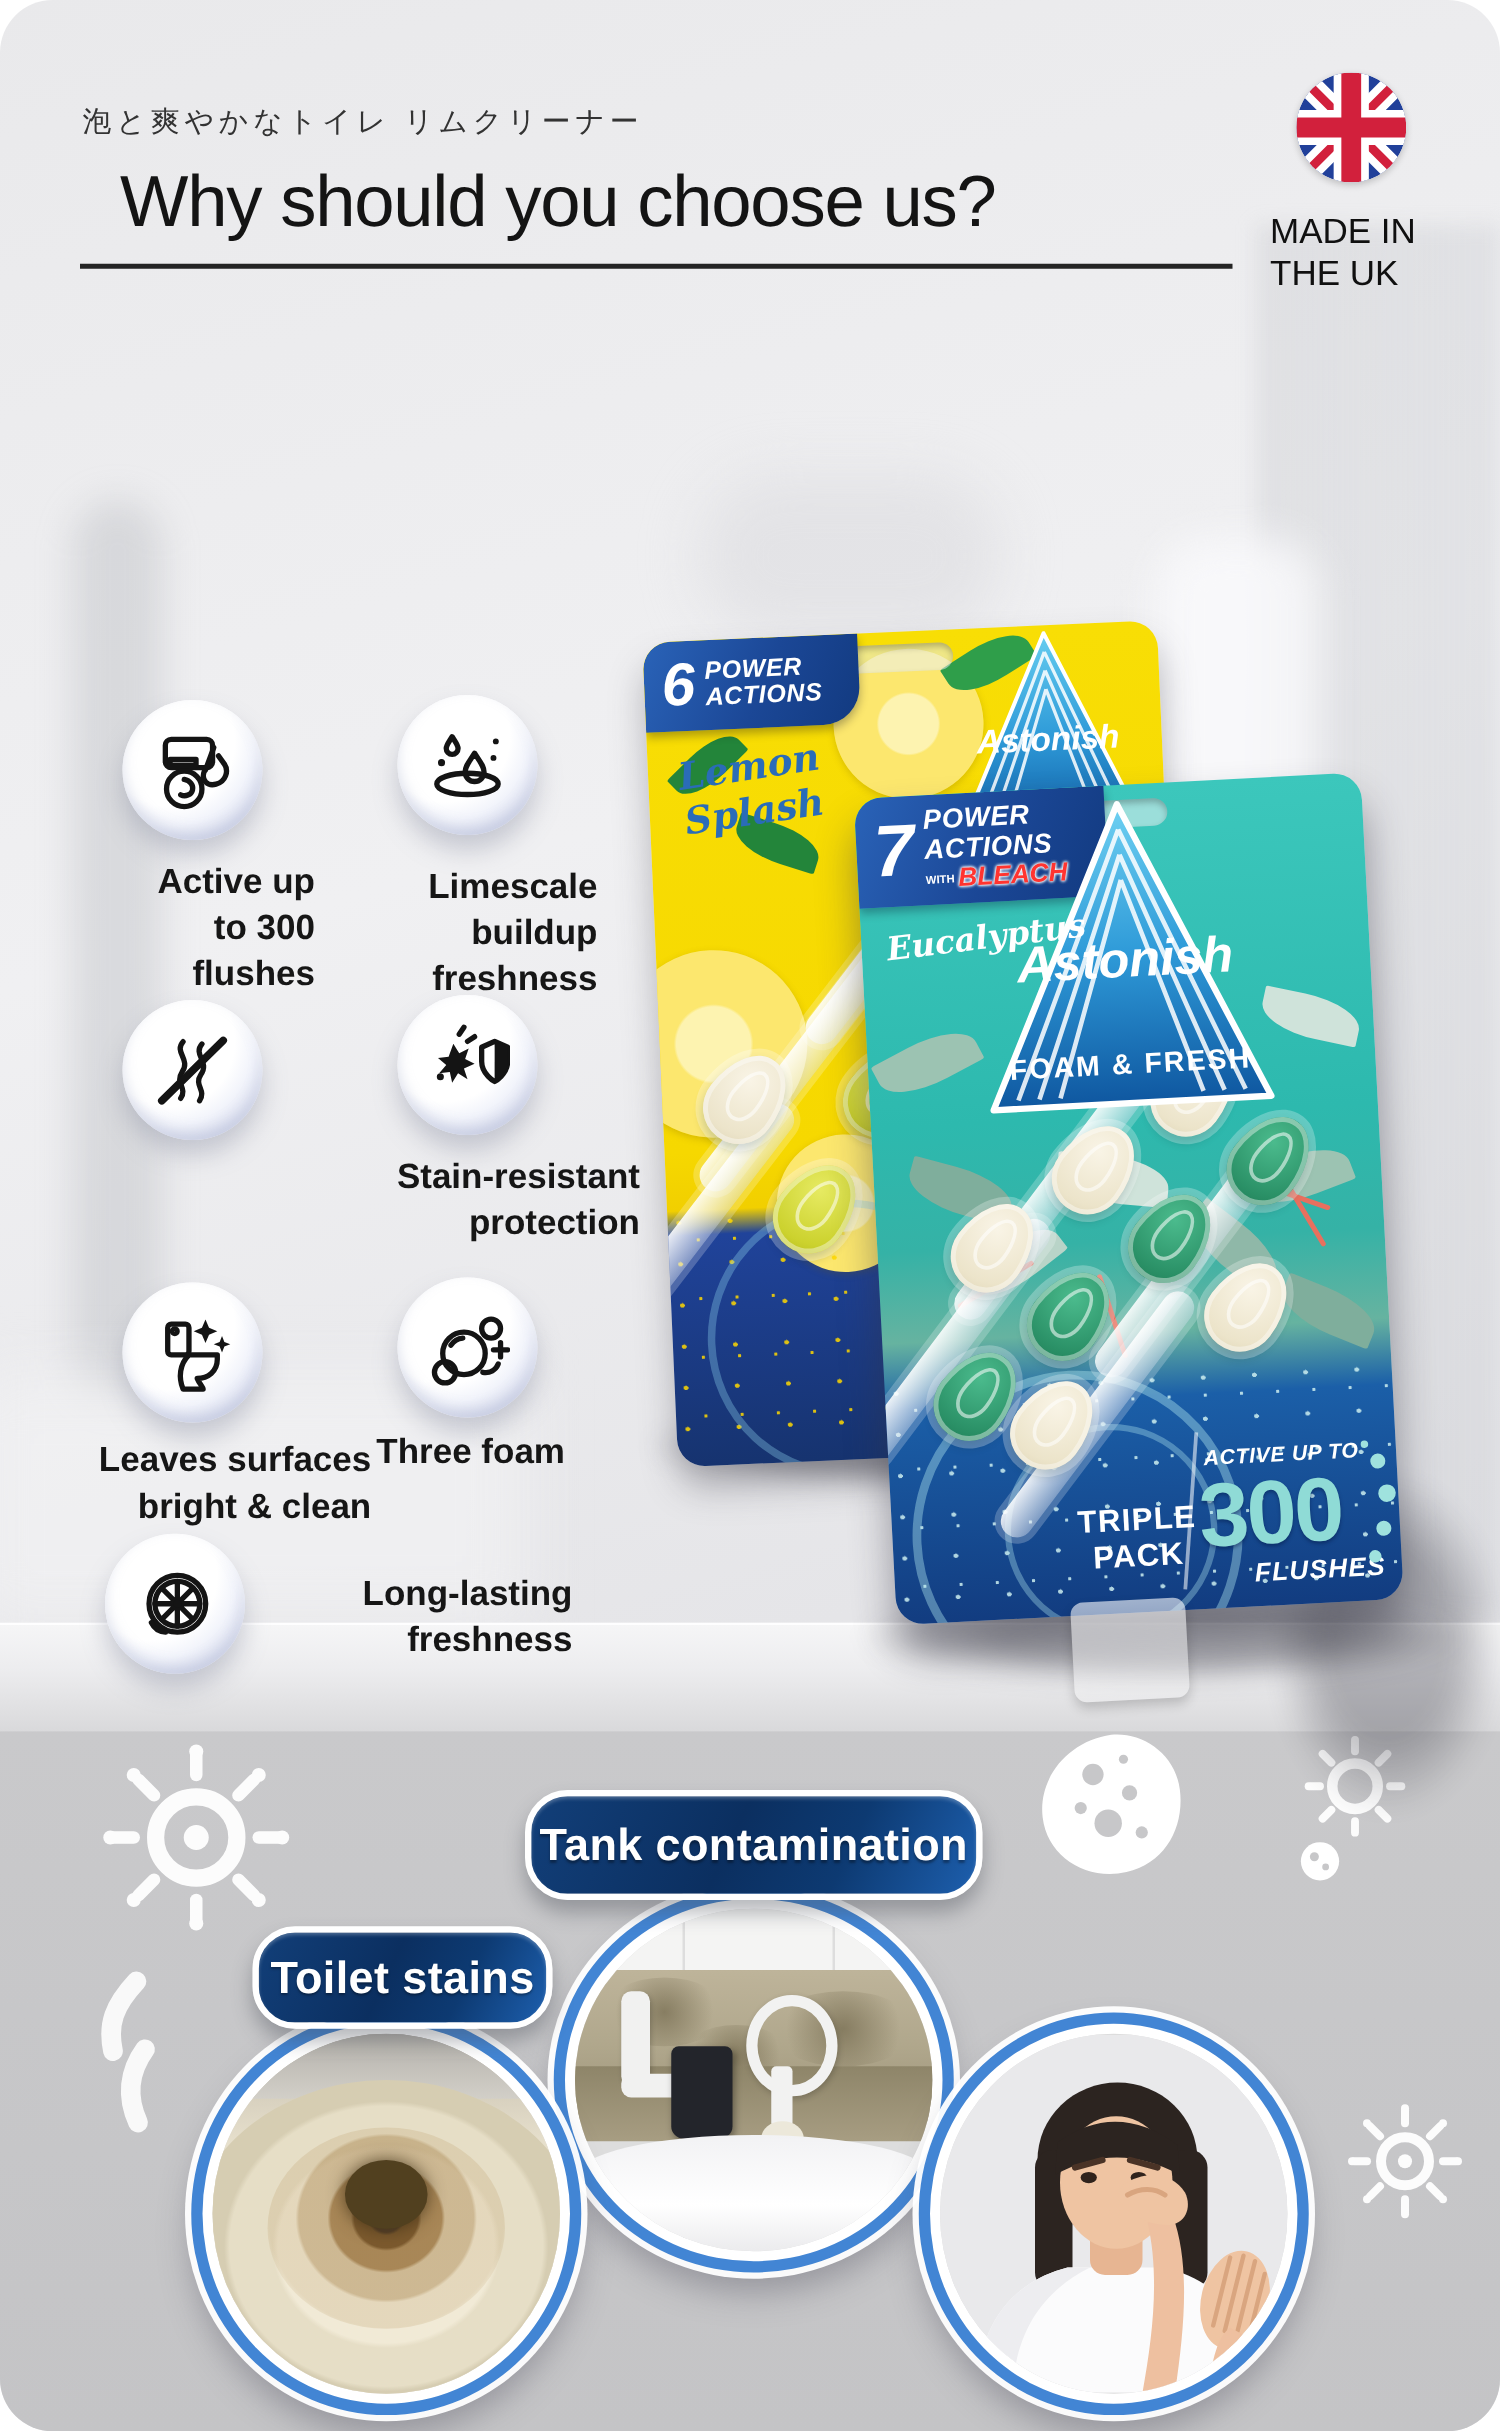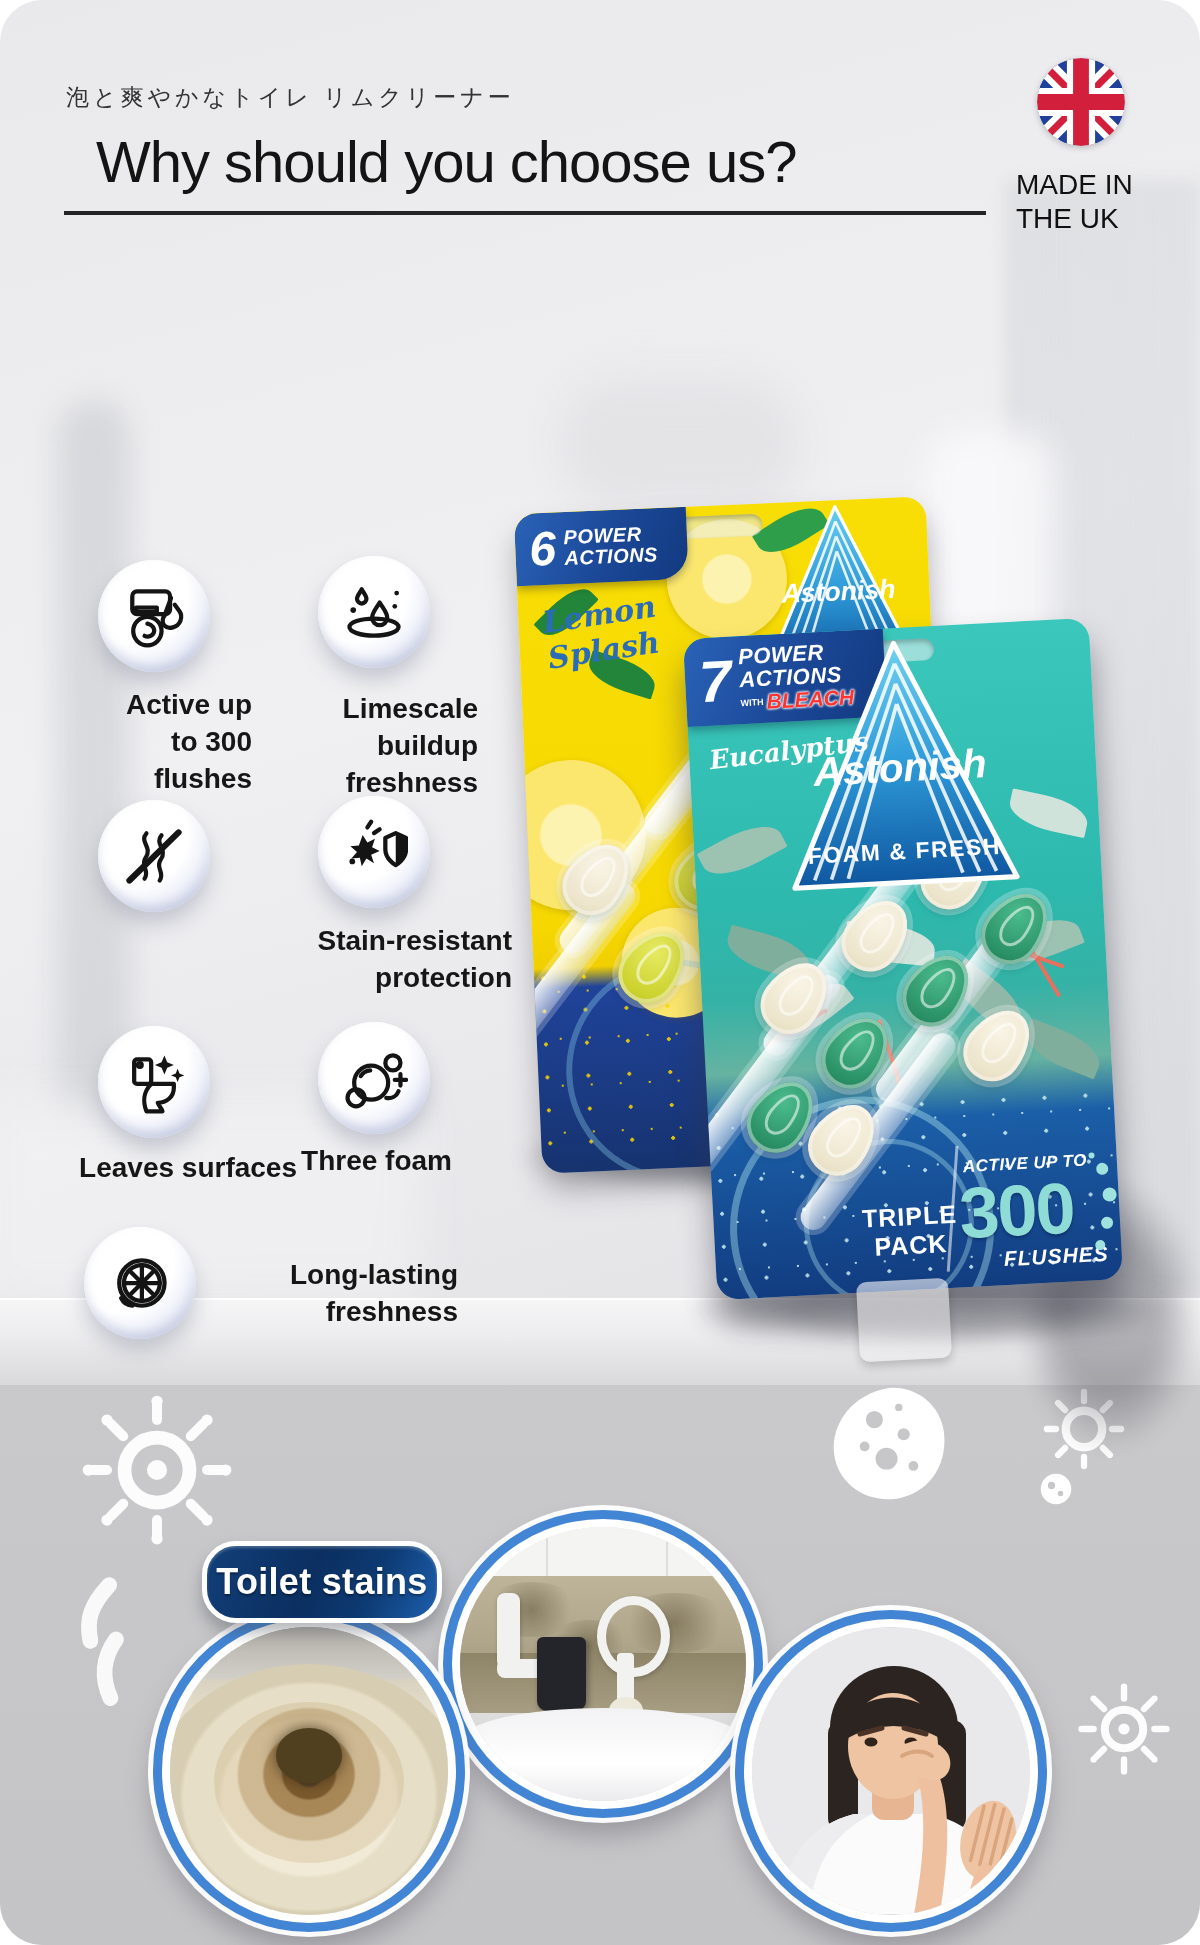--- a/index.html
+++ b/index.html
@@ -303,20 +303,23 @@
           <path d="M150,128 C160,122 172,122 180,128" stroke="#d9a57f" stroke-width="4" fill="none" stroke-linecap="round"></path>
           <g transform="rotate(14 236 212)">
             <ellipse cx="236" cy="212" rx="27" ry="40" fill="#efc4a2"></ellipse>
             <path d="M224,180 V236 M234,176 V238 M244,178 V236 M254,186 V232" stroke="#d9a57f" stroke-width="3.5" fill="none" stroke-linecap="round"></path>
           </g>
           <path d="M214,286 C218,258 222,242 232,234 L254,246 C246,260 244,272 244,286 Z" fill="#eec0a0"></path>
         </svg>
       </div>
     </div>
 
+    <div class="pill" style="left:420px;top:47px;width:356px;height:78px;">
+      <span>Tank contamination</span>
+    </div>
     <div class="pill" style="left:202px;top:156px;width:230px;height:72px;">
       <span>Toilet stains</span>
     </div>
   </div>
 
   <div class="shadow-soft" style="left:520px;top:1128px;width:360px;height:58px;"></div>
   <div class="shadow-soft" style="left:1020px;top:1180px;width:180px;height:270px;opacity:0.8;"></div>
   <div class="shadow-soft" style="left:690px;top:1272px;width:480px;height:74px;"></div>
 
   <div class="pack pack-back">
@@ -542,20 +545,21 @@
     <span class="fline">Limescale</span>
         <span class="fline">buildup</span>
         <span class="fline">freshness</span>
   </div>
   <div class="f-label" style="left:232px;top:922px;width:280px;">
     <span class="fline">Stain-resistant</span>
         <span class="fline">protection</span>
   </div>
   <div class="f-label" style="left:7px;top:1138px;width:290px;margin-top:11px;">
     <span class="fline">Leaves surfaces</span>
+        <span class="fline">bright &amp; clean</span>
   </div>
   <div class="f-label" style="left:292px;top:1142px;width:160px;">
     <span class="fline">Three foam</span>
   </div>
   <div class="f-label left" style="left:218px;top:1256px;width:240px;">
     <span class="fline">Long-lasting</span>
         <span class="fline">freshness</span>
   </div>
 
  </div>

